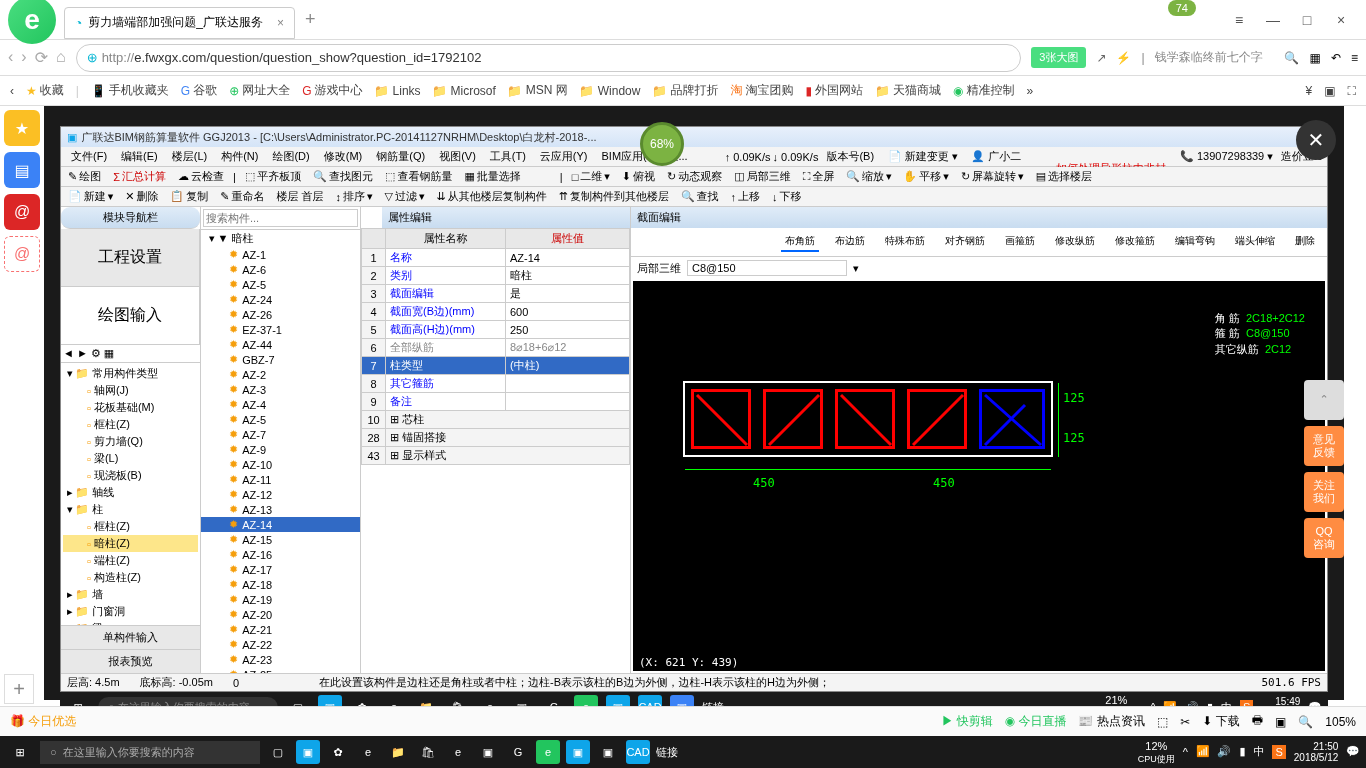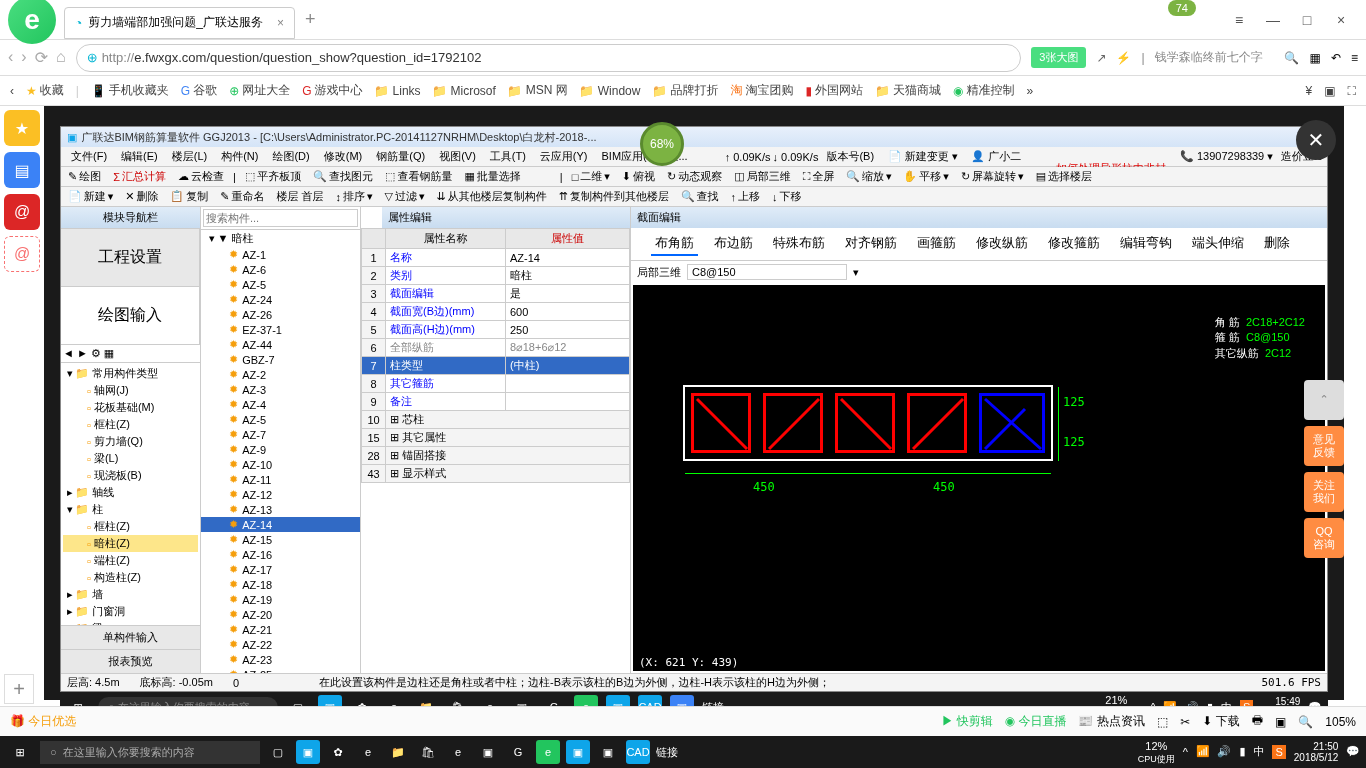--- a/index.html
+++ b/index.html
@@ -43,21 +43,21 @@
 .menu-right { margin-left:auto; display:flex; gap:8px; align-items:center; }
 .red-link { color:#d00;margin-top:24px; }
 .app-toolbar { height:20px; background:#f4f4f4; display:flex; align-items:center; padding:0 4px; gap:6px; font-size:11px; border-bottom:1px solid #ccc; }
 .tb-btn { display:flex; align-items:center; gap:2px; padding:0 3px; }
 .app-toolbar2 { height:20px; background:#f4f4f4; display:flex; align-items:center; padding:0 4px; gap:6px; font-size:11px; border-bottom:1px solid #ccc; }
 
 .app-body { flex:1; display:flex; overflow:hidden; }
 
 
 .nav-panel { width:140px; border-right:1px solid #ccc; display:flex; flex-direction:column; background:#fff; }
-.nav-header { background:linear-gradient(#e0ecf8,#c8dcf0); padding:3px; text-align:center; font-size:11px; border-bottom:1px solid #ccc; }
+.nav-header { background:linear-gradient(#e0ecf8,#c8dcf0); padding:3px; text-align:center; font-size:11px; border-bottom:1px solid #ccc;border-radius:9px; }
 .nav-tabs { display:flex; border-bottom:1px solid #ccc; }
 .nav-tab { flex:1; text-align:center; padding:18px; font-size:16px; background:#e8e8e8; border-right:1px solid #ccc; }
 .nav-tab.active { background:#fff; }
 .nav-tree { flex:1; overflow:auto; padding:2px; font-size:11px; }
 .tree-node { padding:1px 0 1px 4px; display:flex; align-items:center; gap:3px; white-space:nowrap; }
 .tree-child { padding-left:24px; }
 .tree-sel { background:#fde68a; }
 .nav-footer-btn { padding:4px; text-align:center; background:#e8e8e8; border-top:1px solid #ccc; font-size:11px; }
 
 
@@ -80,21 +80,21 @@
 .prop-table td.num { background:#f4f4f4; text-align:center; width:24px; }
 .prop-table td.name { color:#00f; width:120px; }
 .prop-table td.gray { color:#888; }
 .prop-table tr.sel td { background:#316ac5; color:#fff; }
 .prop-table tr.sel td.name { color:#fff; }
 .prop-expand td { background:#f4f4f4; }
 
 
 .section-panel { flex:1; display:flex; flex-direction:column; background:#fff; }
 .sec-header { background:linear-gradient(#e0ecf8,#c8dcf0); padding:3px 6px; font-size:11px; }
-.sec-tabs { display:flex; padding:4px 20px; gap:12px; font-size:13px; border-bottom:1px solid #ccc; }
+.sec-tabs { display:flex; padding:4px 8px; gap:12px; font-size:10px; border-bottom:1px solid #ccc;justify-content:flex-end; }
 .sec-tab { padding:2px 4px; cursor:pointer; }
 .sec-tab.active { border-bottom:2px solid #06f; }
 .sec-info { padding:3px 6px; font-size:11px; display:flex; gap:6px; align-items:center; }
 .sec-info input { border:1px solid #ccc; padding:1px 4px; font-size:11px; width:160px; }
 .sec-canvas { flex:1; background:#000; position:relative; margin:2px; overflow:hidden; }
 .sec-coords { position:absolute; bottom:2px; left:6px; color:#fff; font-size:11px; font-family:monospace; }
 
 
 .draw-outer { position:absolute; left:50px; top:100px; width:370px; height:76px; border:2px solid #fff; }
 .rebar-red { position:absolute; border:3px solid #f00; }
@@ -445,24 +445,20 @@
                 <tr>
                   <td class="num">9</td>
                   <td class="name">备注</td>
                   <td></td>
                 </tr>
                 <tr class="prop-expand">
                   <td class="num">10</td>
                   <td colspan="2">⊞ 芯柱</td>
                 </tr>
                 <tr class="prop-expand">
-                  <td class="num">15</td>
-                  <td colspan="2">⊞ 其它属性</td>
-                </tr>
-                <tr class="prop-expand">
                   <td class="num">28</td>
                   <td colspan="2">⊞ 锚固搭接</td>
                 </tr>
                 <tr class="prop-expand">
                   <td class="num">43</td>
                   <td colspan="2">⊞ 显示样式</td>
                 </tr>
               </tbody>
           </table>
         </div>

